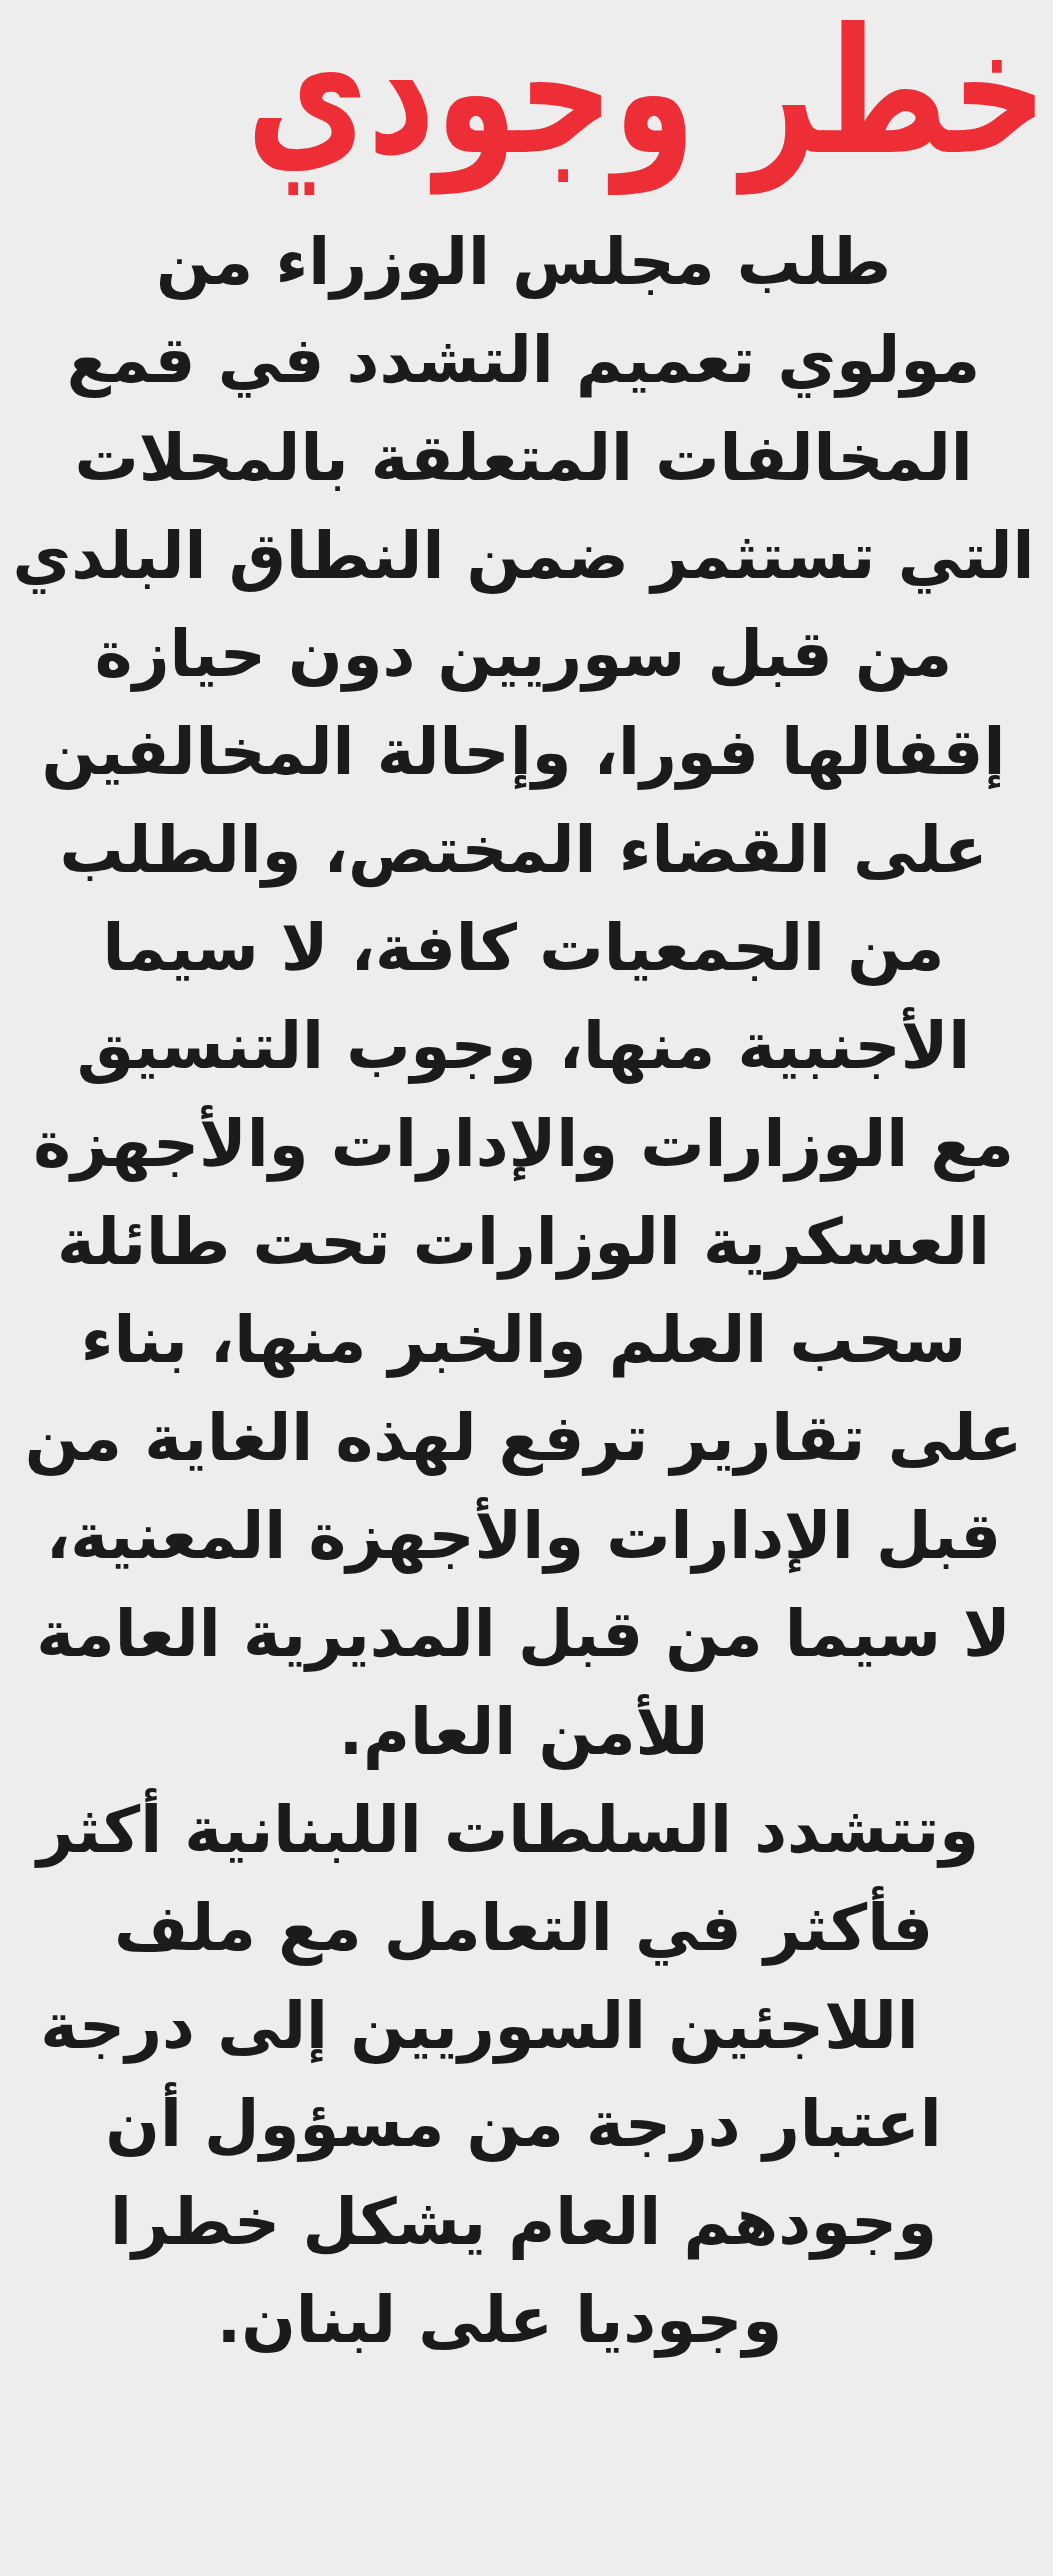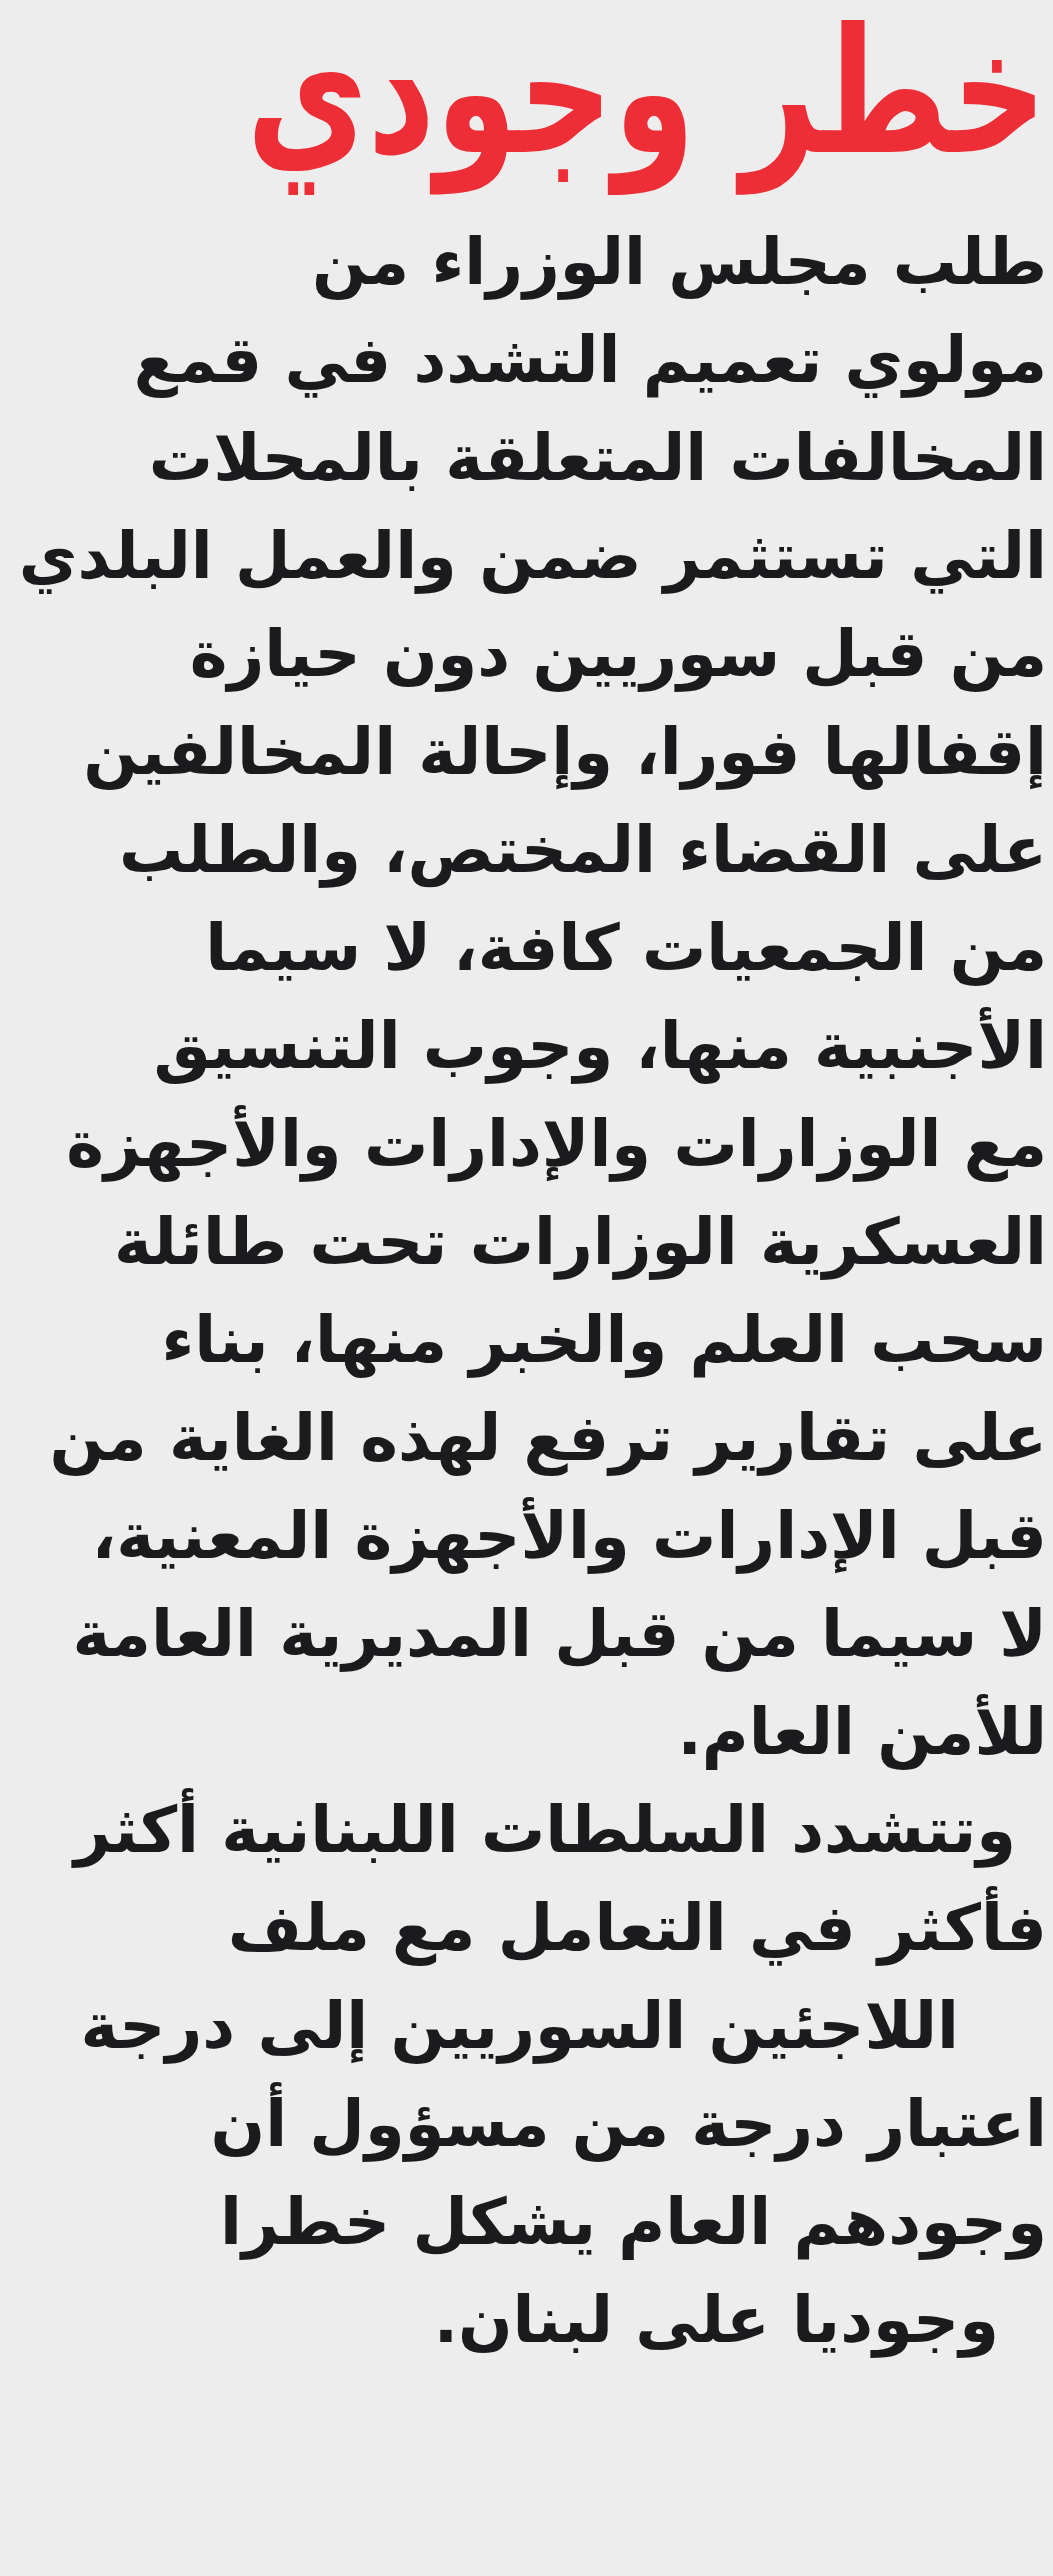--- a/index.html
+++ b/index.html
@@ -32,41 +32,42 @@
     transform: scaleY(1.32);
     transform-origin: top right;
     letter-spacing: -1.8px;
   }
   .body-text {
     margin-top: 77px;
     color: #1b1b1d;
     font-size: 64px;
     font-weight: bold;
     line-height: 98px;
+    text-align: center;
   }
   .body-text .line {
     white-space: nowrap;
     height: 98px;
   }
   
   .body-text .line:nth-child(17) { padding-right: 31px; }
   .body-text .line:nth-child(19) { padding-right: 88px; }
   .body-text .line:nth-child(22) { padding-right: 48px; }
   .body-text .line:nth-child(23) { padding-right: 17.6px; }
 </style>
 </head>
 <body>
 
 <div class="clip">
   <h1 class="headline">خطر وجودي</h1>
   <div class="body-text">
       <div class="line">طلب مجلس الوزراء من</div>
       <div class="line">مولوي تعميم التشدد في قمع</div>
       <div class="line">المخالفات المتعلقة بالمحلات</div>
-      <div class="line">التي تستثمر ضمن والعمل البلدي</div>
+      <div class="line">التي تستثمر ضمن النطاق البلدي</div>
       <div class="line">من قبل سوريين دون حيازة</div>
       <div class="line">إقفالها فورا، وإحالة المخالفين</div>
       <div class="line">على القضاء المختص، والطلب</div>
       <div class="line">من الجمعيات كافة، لا سيما</div>
       <div class="line">الأجنبية منها، وجوب التنسيق</div>
       <div class="line">مع الوزارات والإدارات والأجهزة</div>
       <div class="line">العسكرية الوزارات تحت طائلة</div>
       <div class="line">سحب العلم والخبر منها، بناء</div>
       <div class="line">على تقارير ترفع لهذه الغاية من</div>
       <div class="line">قبل الإدارات والأجهزة المعنية،</div>

